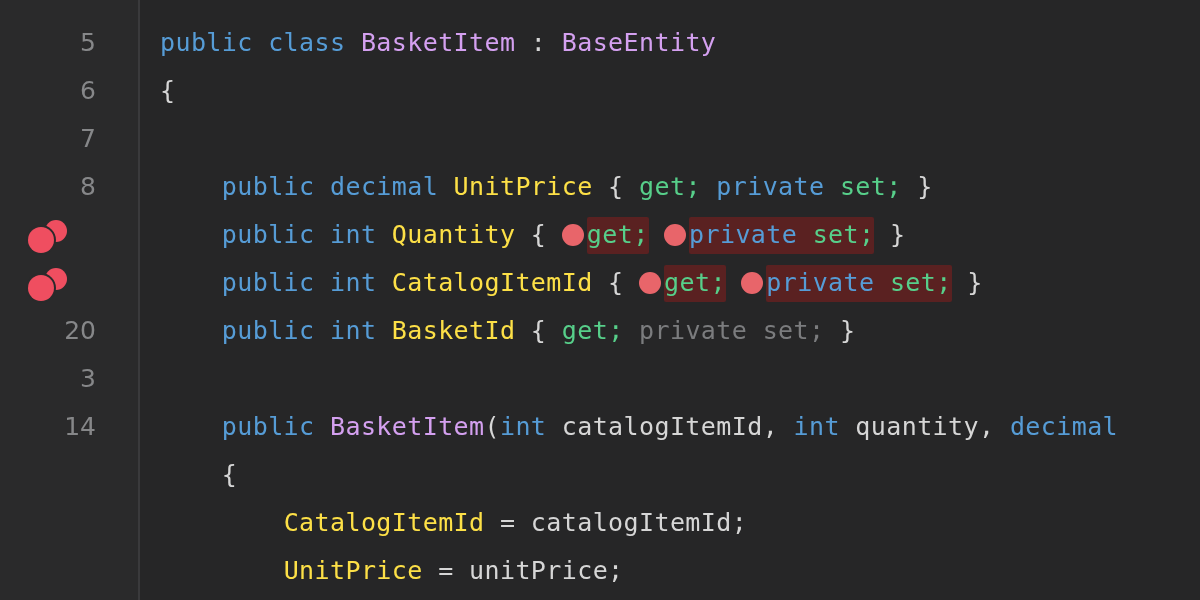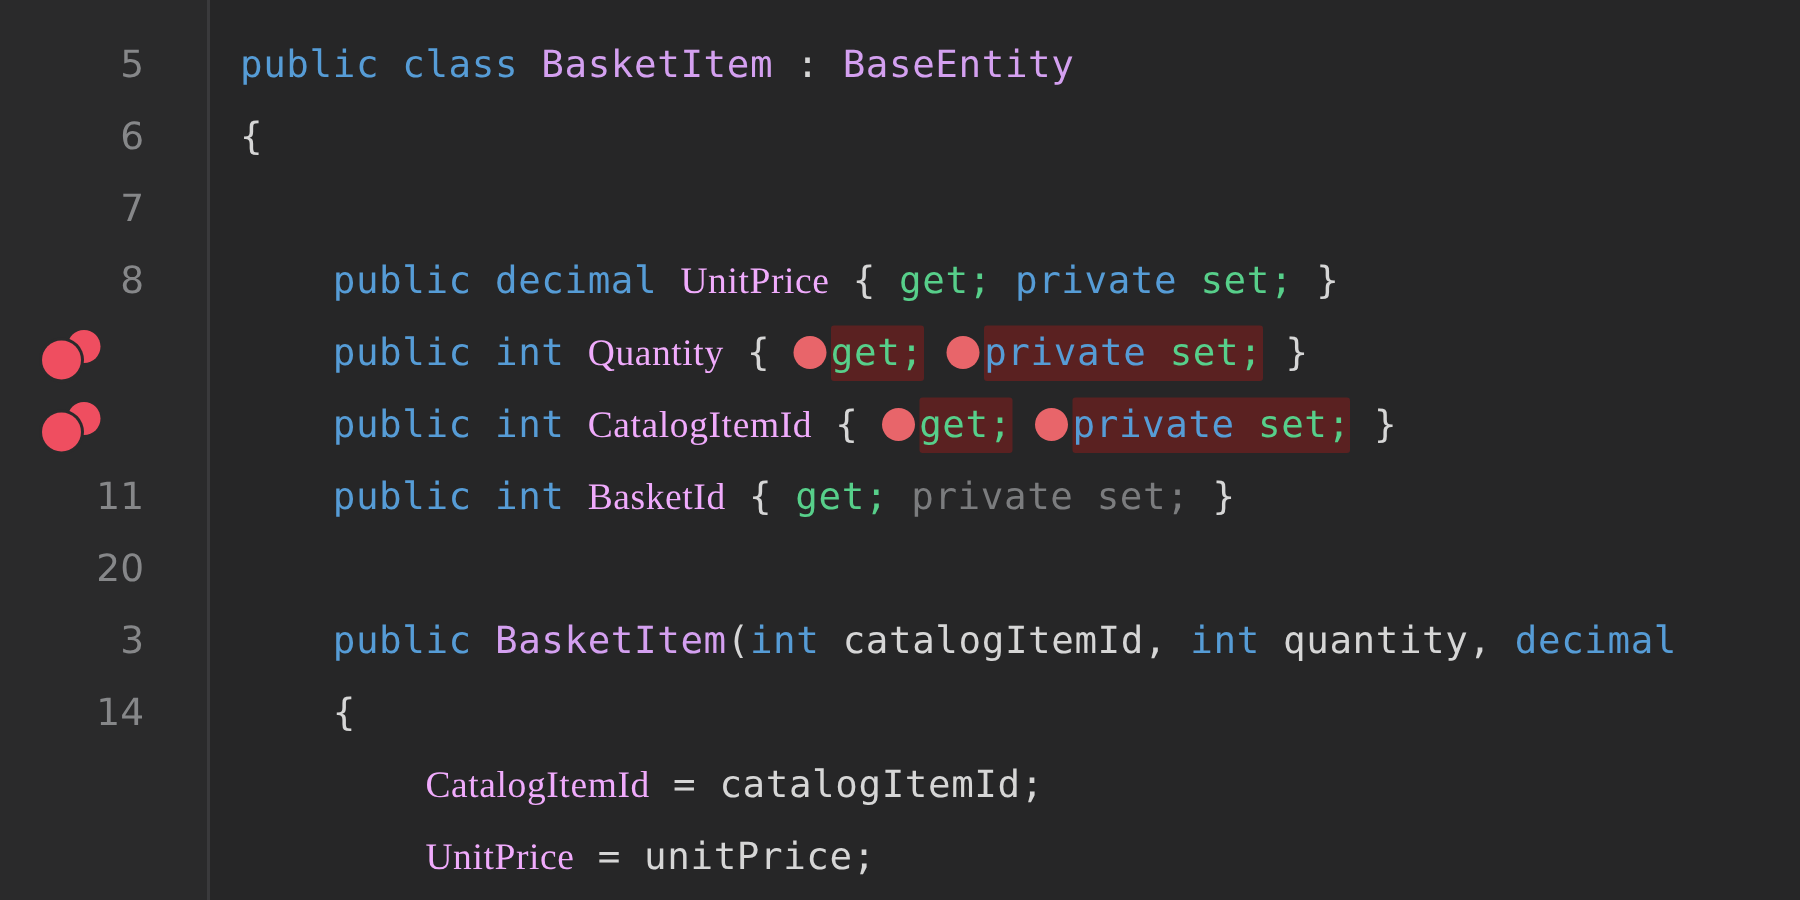--- a/index.html
+++ b/index.html
@@ -93,21 +93,21 @@
     letter-spacing: 0.4px;
     padding-left: 20px;
     box-sizing: border-box;
     white-space: pre;
   }
   .cline.partial { height: 19px; overflow: hidden; }
 
   
   .kw   { color: #569cd6; }
   .typ  { color: #d4a0f0; }
-  .prop { color: #f0abfc; font-family: Liberation Serif, serif; }
+  .prop { color: #fde047; }
   .acc  { color: #57cf8a; text-align: center; }
   .pln  { color: #d6d6d6; }
   .punc { color: #d6d6d6; }
   .dim  { color: #7b7c7e; }
 
   
   .mut-hl {
     background: #5a2121;
     border-radius: 2px;
     padding: 3px 0 5px 0;
@@ -139,21 +139,20 @@
           <span class="d2"></span>
           <span class="d1"></span>
         </div>
       </div>
       <div class="gline">
         <div class="mut-marker">
           <span class="d2"></span>
           <span class="d1"></span>
         </div>
       </div>
-      <div class="gline"><span>11</span></div>
       <div class="gline"><span>20</span></div>
       <div class="gline"><span>3</span></div>
       <div class="gline"><span>14</span></div>
     </div>
   <div id="gutter-border"></div>
   <div id="code"><div class="cline partial"></div><div class="cline"><span class="kw">public</span><span class="pln"> </span><span class="kw">class</span><span class="pln"> </span><span class="typ">BasketItem</span><span class="pln"> : </span><span class="typ">BaseEntity</span></div><div class="cline"><span class="punc">{</span></div><div class="cline"></div><div class="cline"><span class="pln">    </span><span class="kw">public</span><span class="pln"> </span><span class="kw">decimal</span><span class="pln"> </span><span class="prop">UnitPrice</span><span class="punc"> { </span><span class="acc">get;</span><span class="pln"> </span><span class="kw">private</span><span class="pln"> </span><span class="acc">set;</span><span class="punc"> }</span></div><div class="cline"><span class="pln">    </span><span class="kw">public</span><span class="pln"> </span><span class="kw">int</span><span class="pln"> </span><span class="prop">Quantity</span><span class="punc"> { </span><span class="idot"></span><span class="acc mut-hl">get;</span><span class="pln"> </span><span class="idot"></span><span class="mut-hl"><span class="kw">private </span><span class="acc">set;</span></span><span class="punc"> }</span></div><div class="cline"><span class="pln">    </span><span class="kw">public</span><span class="pln"> </span><span class="kw">int</span><span class="pln"> </span><span class="prop">CatalogItemId</span><span class="punc"> { </span><span class="idot"></span><span class="acc mut-hl">get;</span><span class="pln"> </span><span class="idot"></span><span class="mut-hl"><span class="kw">private </span><span class="acc">set;</span></span><span class="punc"> }</span></div><div class="cline"><span class="pln">    </span><span class="kw">public</span><span class="pln"> </span><span class="kw">int</span><span class="pln"> </span><span class="prop">BasketId</span><span class="punc"> { </span><span class="acc">get;</span><span class="pln"> </span><span class="dim">private set;</span><span class="punc"> }</span></div><div class="cline"></div><div class="cline"><span class="pln">    </span><span class="kw">public</span><span class="pln"> </span><span class="typ">BasketItem</span><span class="punc">(</span><span class="kw">int</span><span class="pln"> catalogItemId, </span><span class="kw">int</span><span class="pln"> quantity, </span><span class="kw">decimal</span></div><div class="cline"><span class="pln">    </span><span class="punc">{</span></div><div class="cline"><span class="pln">        </span><span class="prop">CatalogItemId</span><span class="pln"> = </span><span class="pln">catalogItemId;</span></div><div class="cline"><span class="pln">        </span><span class="prop">UnitPrice</span><span class="pln"> = </span><span class="pln">unitPrice;</span></div></div>
 
 </div>
 
 </body></html>

